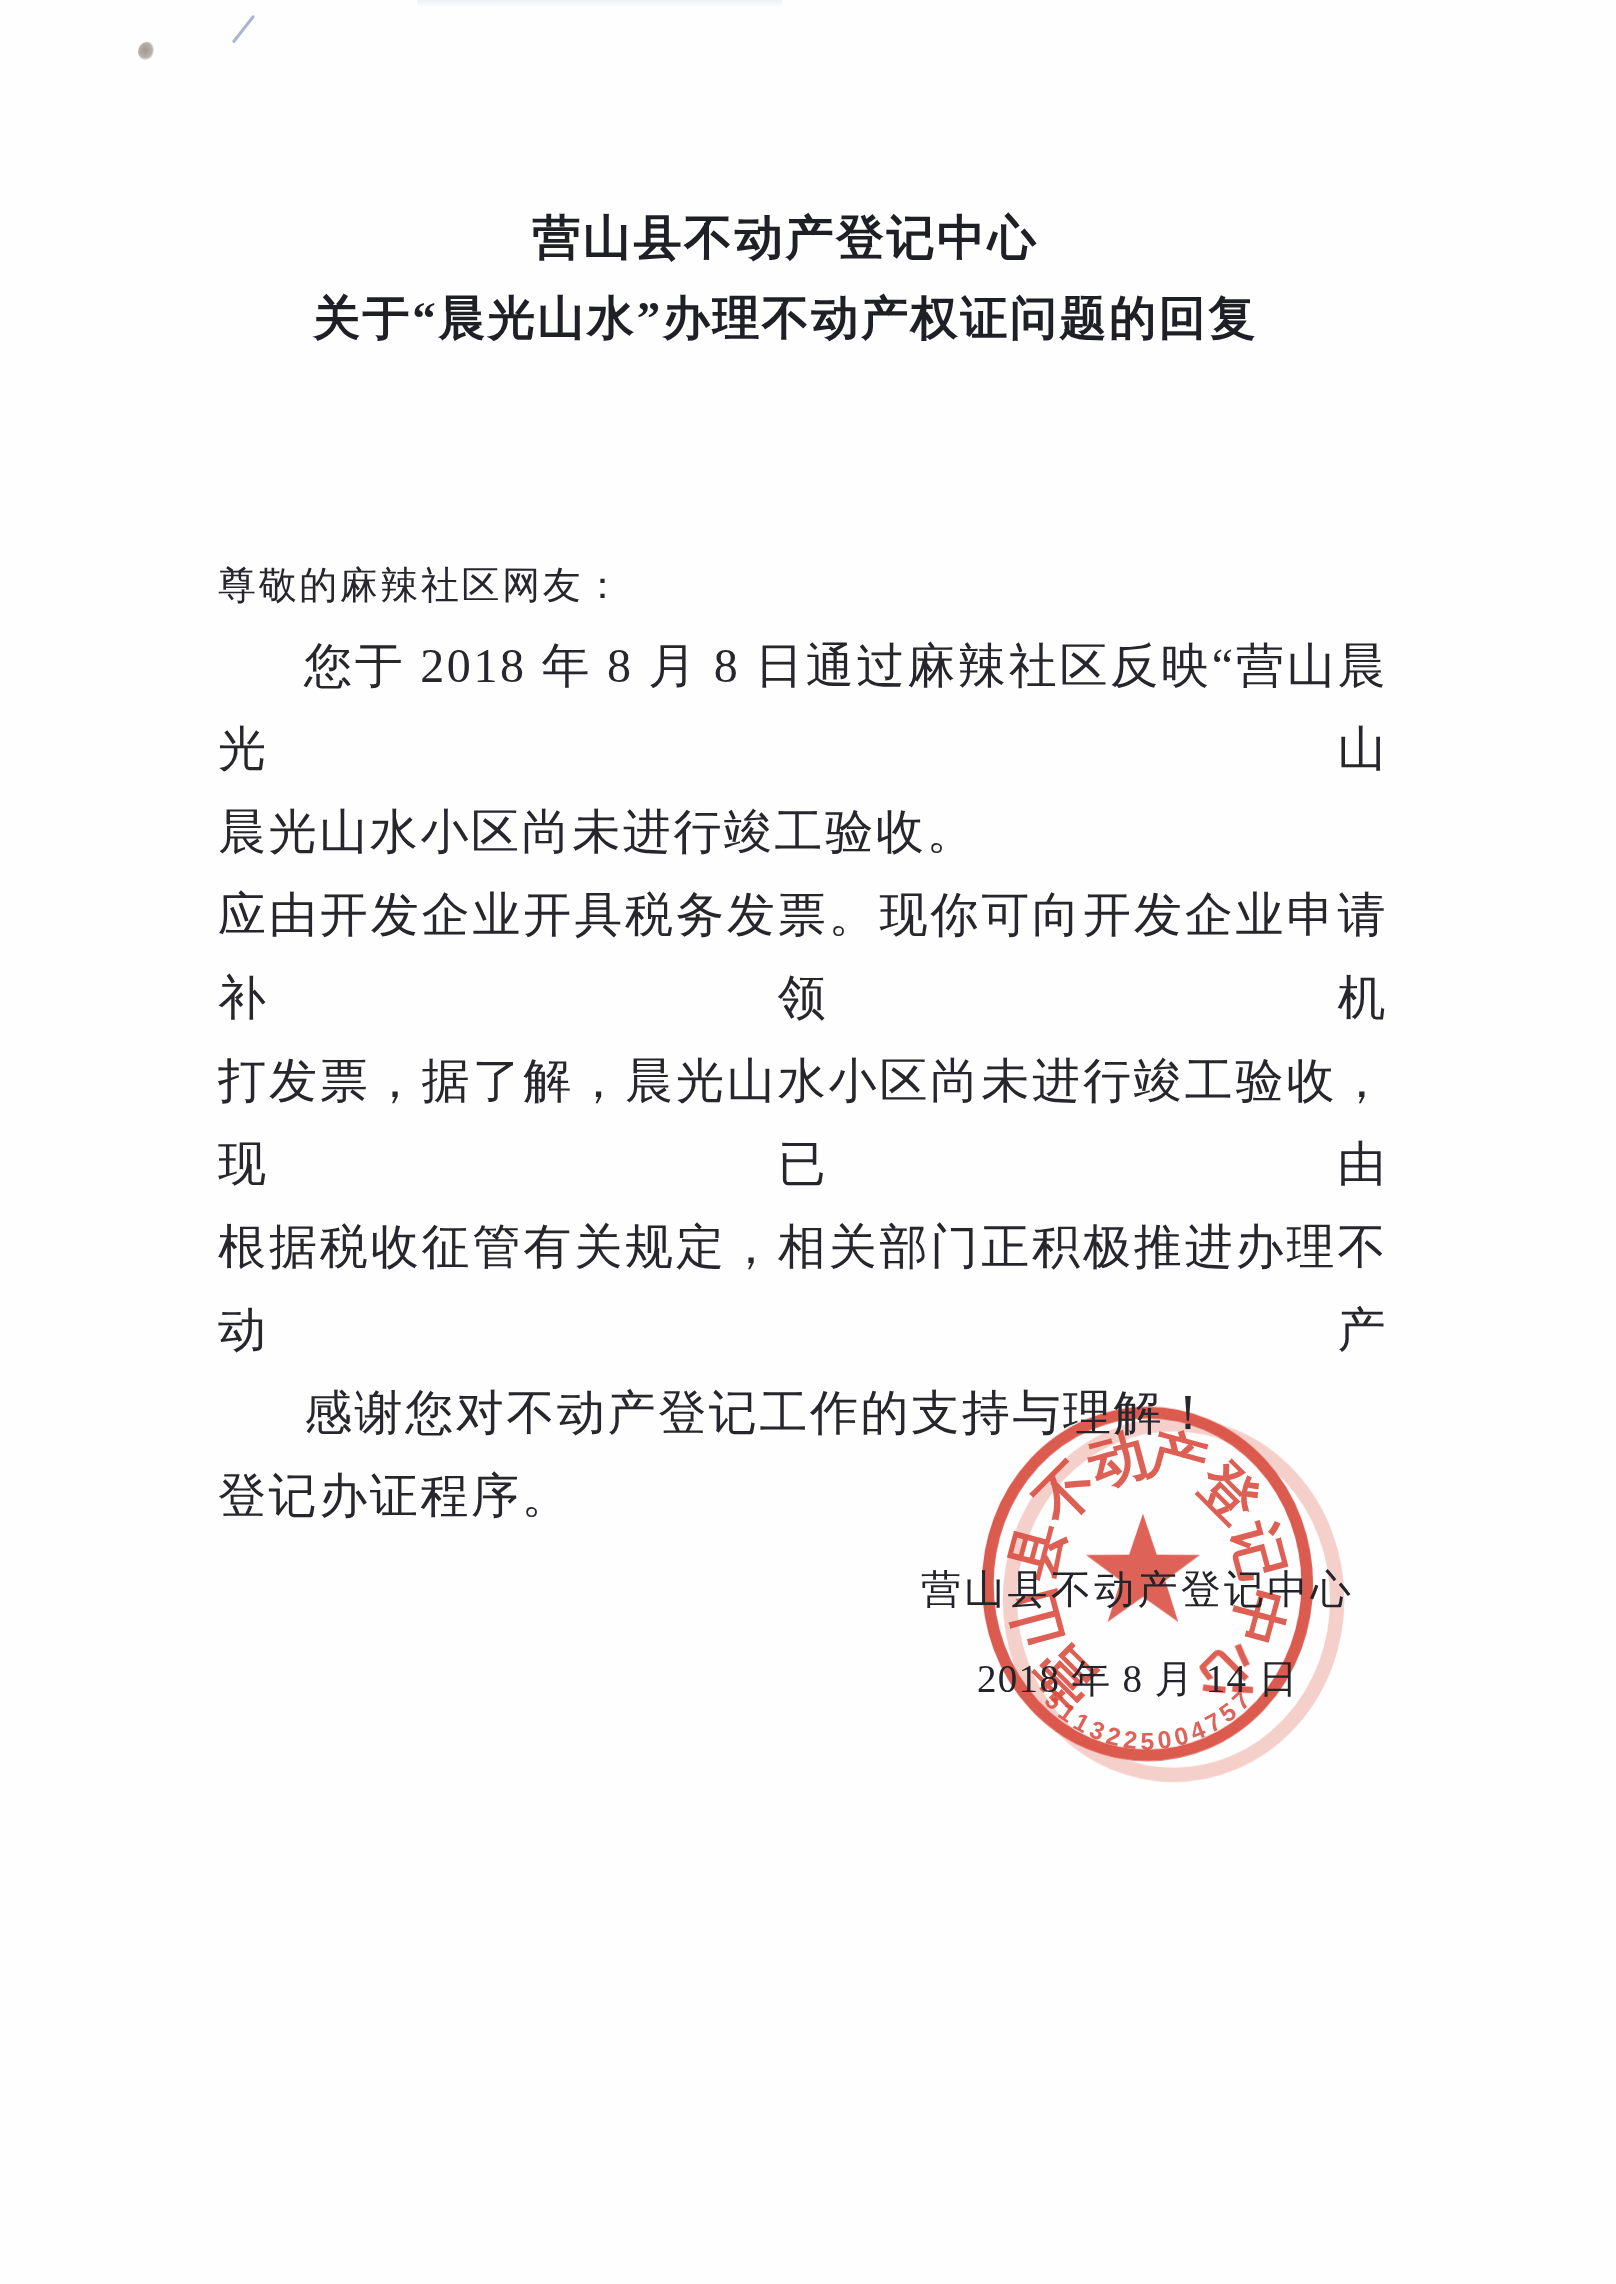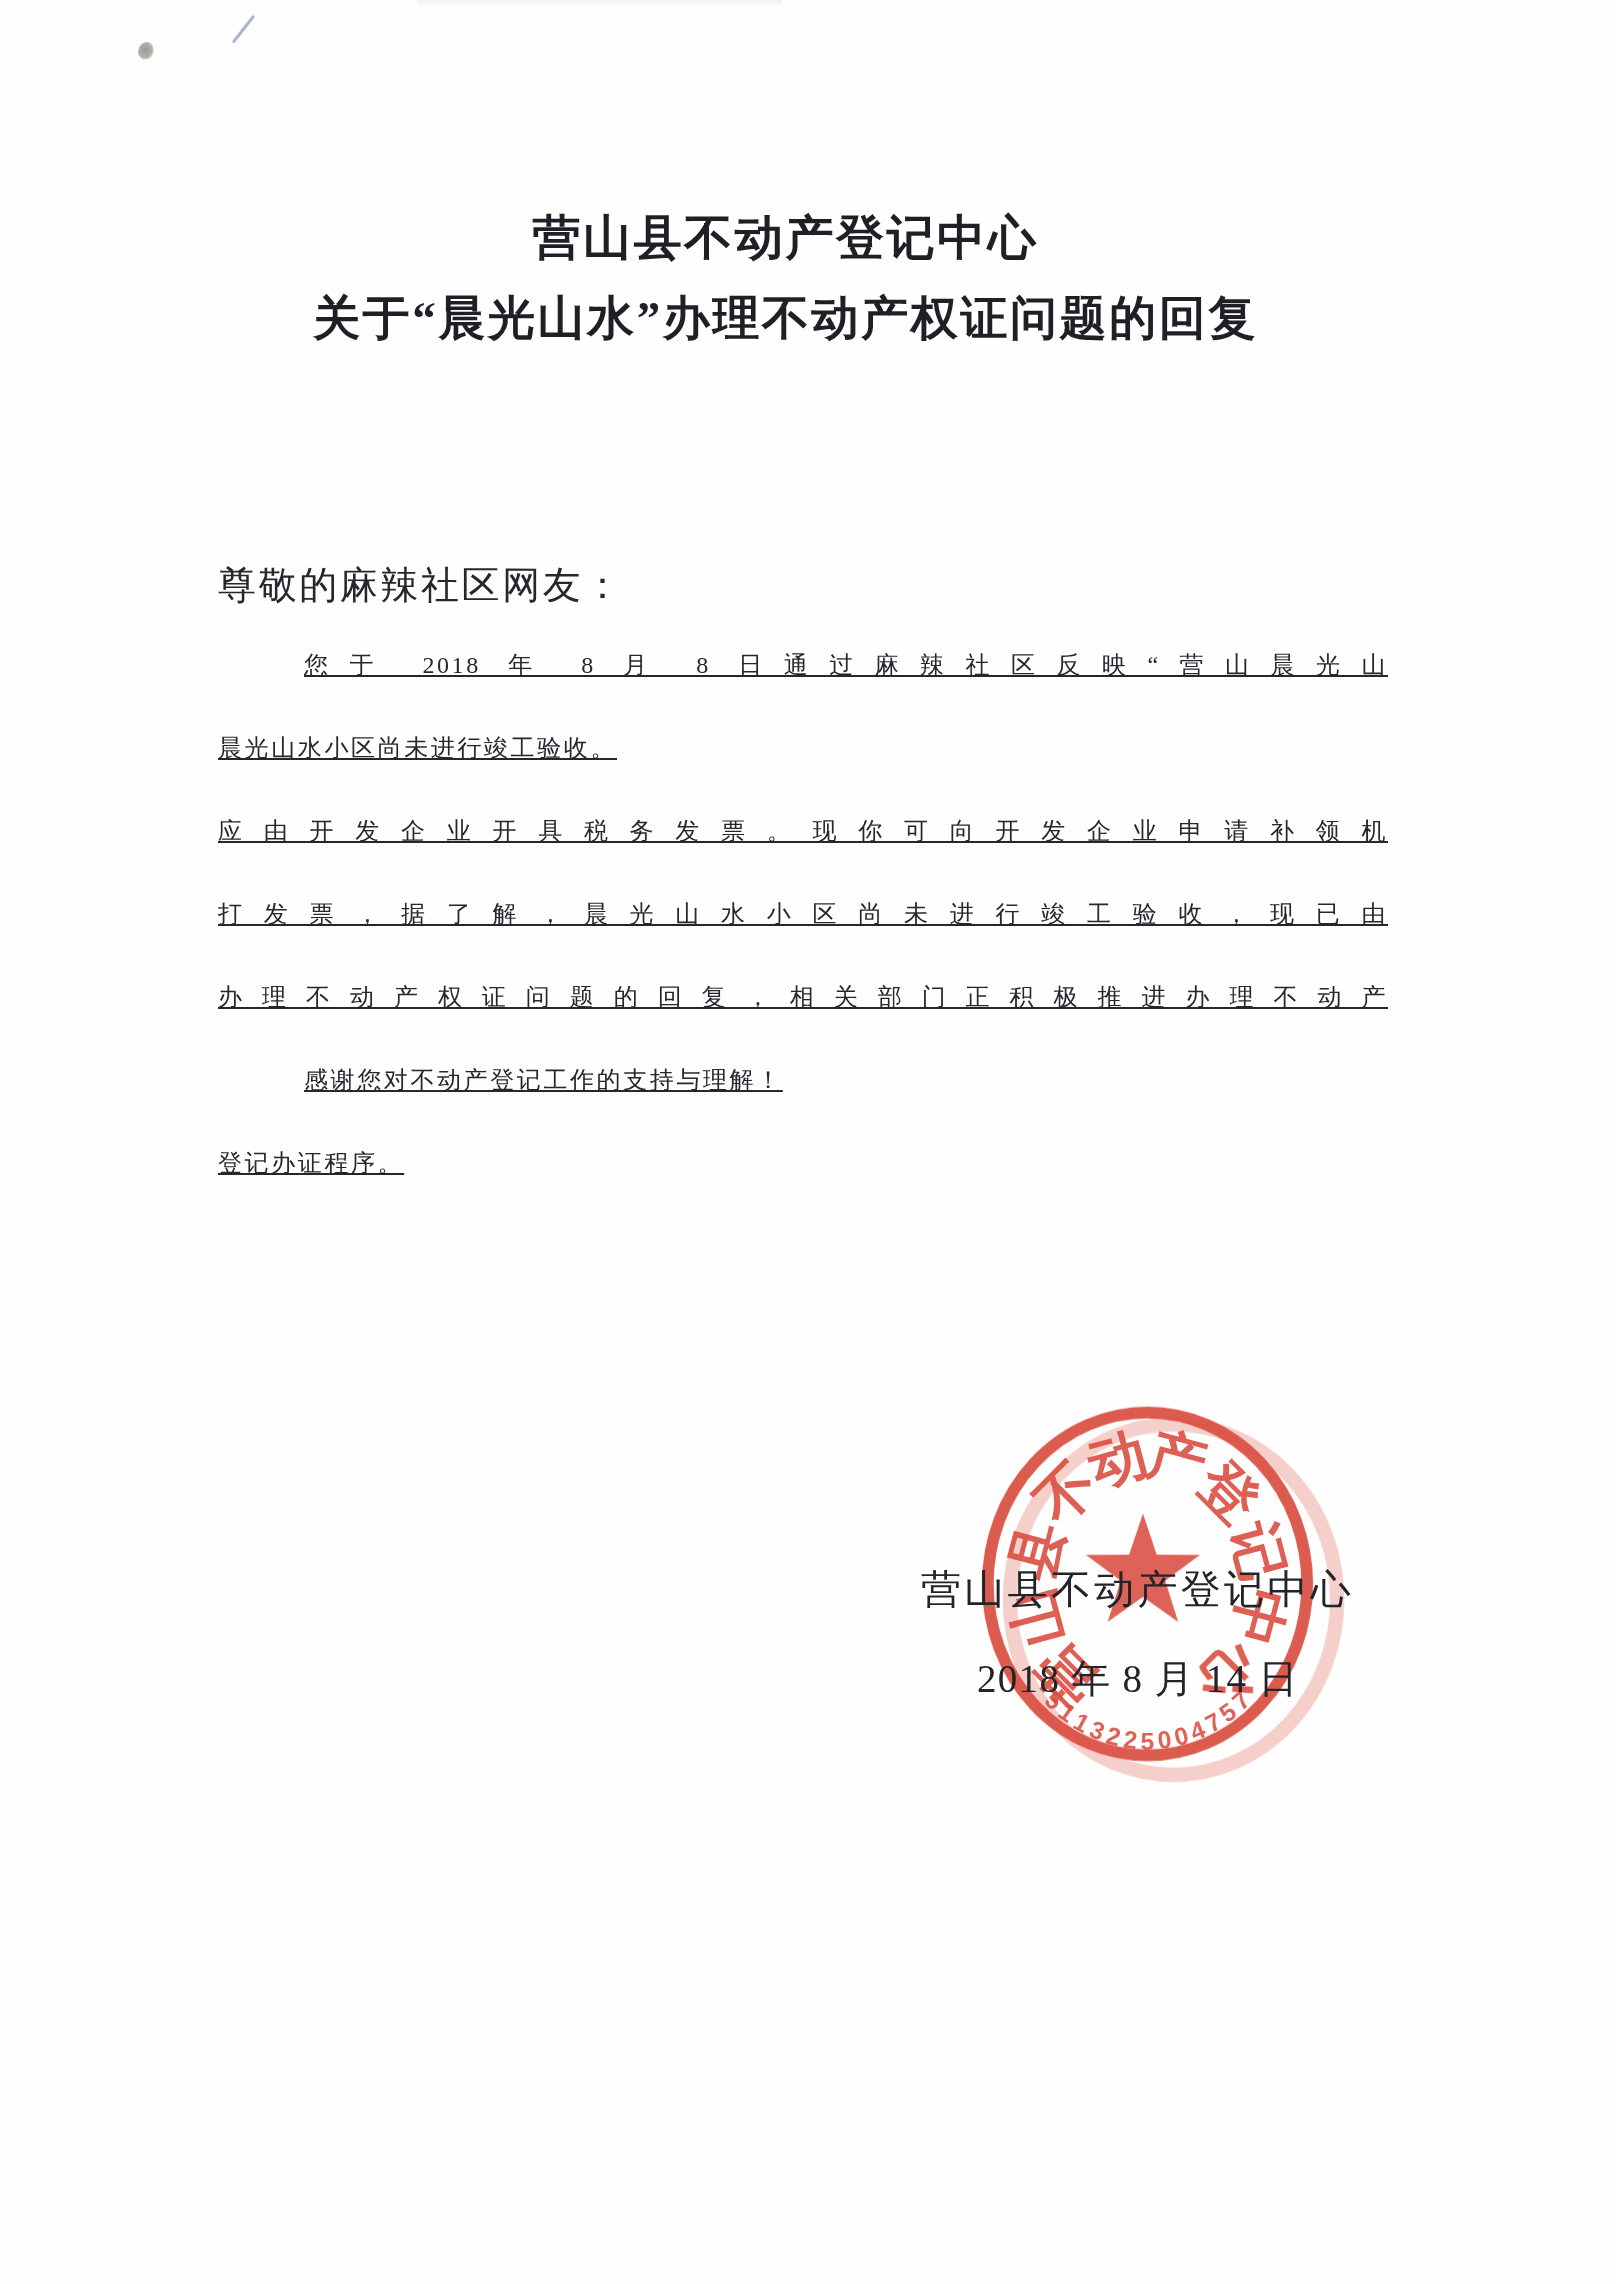--- a/index.html
+++ b/index.html
@@ -22,23 +22,22 @@
   .title2{top:287px;font-size:47px;}
   
   .salutation{
     position:absolute;left:218px;top:560px;
     font-size:38px;line-height:51px;letter-spacing:2.6px;
   }
   .body-block{
     position:absolute;left:218px;top:624px;width:1170px;
   }
   .bline{
-    font-size:24px;line-height:83px;letter-spacing:2.6px;
+    font-size:48px;line-height:83px;letter-spacing:2.6px;
     white-space:nowrap;
-    text-decoration:underline;
   }
   .bline.j{
     white-space:normal;
     text-align:justify;
     text-align-last:justify;
   }
   .bline.ind{padding-left:86px;}
   .bline.ind.j{padding-left:0;text-indent:86px;}
   
   .signature{
@@ -122,21 +121,21 @@
   <div class="title title1">营山县不动产登记中心</div>
   <div class="title title2">关于“晨光山水”办理不动产权证问题的回复</div>
 
   <div class="salutation">尊敬的麻辣社区网友：</div>
 
   <div class="body-block">
     <div class="bline ind j">您于 2018 年 8 月 8 日通过麻辣社区反映“营山晨光山</div>
     <div class="bline">晨光山水小区尚未进行竣工验收。</div>
     <div class="bline j">应由开发企业开具税务发票。现你可向开发企业申请补领机</div>
     <div class="bline j">打发票，据了解，晨光山水小区尚未进行竣工验收，现已由</div>
-    <div class="bline j">办理不动产权证问题的回复，相关部门正积极推进办理不动产</div>
+    <div class="bline j">根据税收征管有关规定，相关部门正积极推进办理不动产</div>
     <div class="bline ind">感谢您对不动产登记工作的支持与理解！</div>
     <div class="bline">登记办证程序。</div>
   </div>
 
   <div class="signature">营山县不动产登记中心</div>
   <div class="date">2018 年 8 月 14 日</div>
 
 </div>
 
 

